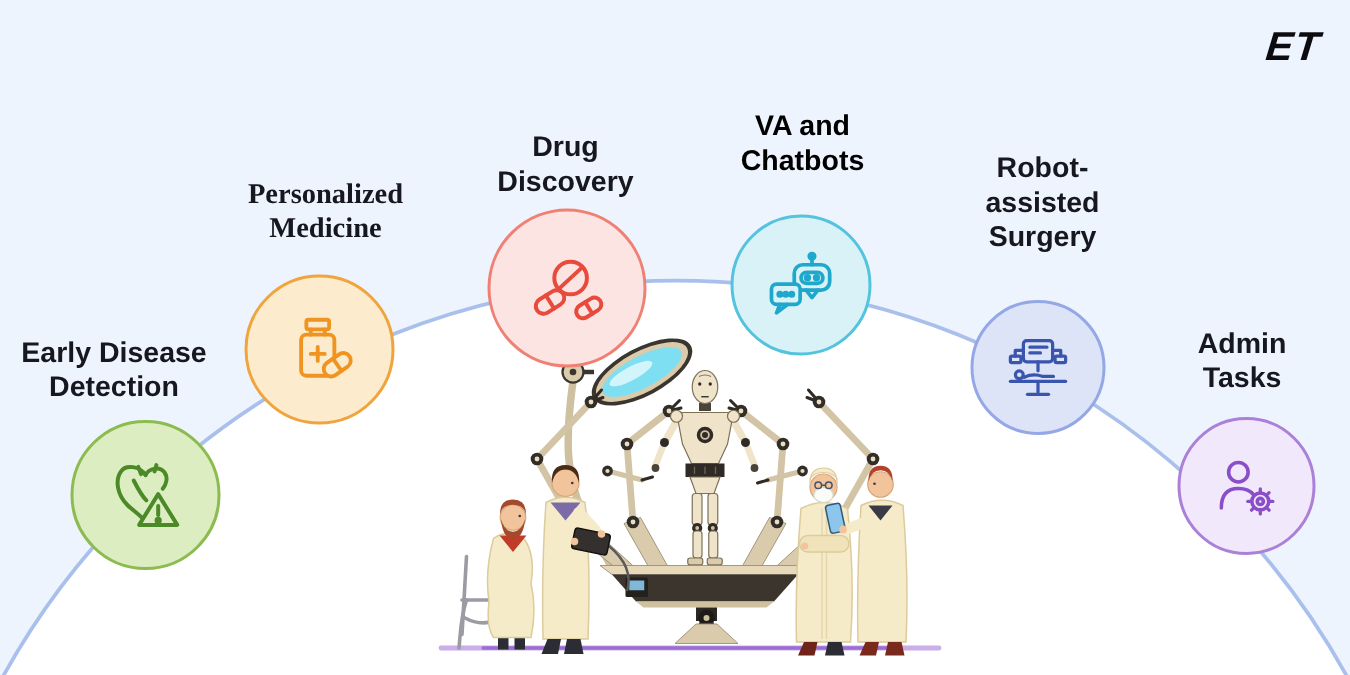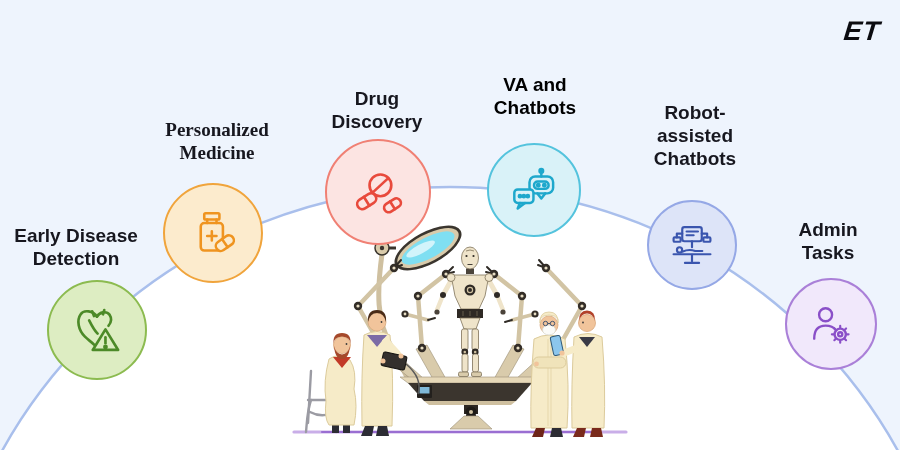--- a/index.html
+++ b/index.html
@@ -311,21 +311,21 @@
           <circle cx="15" cy="29.5" r="1" fill="#1ea8cc"></circle>
           <circle cx="18.5" cy="29.5" r="1" fill="#1ea8cc"></circle>
         </g>
       </svg>
     </div>
   </div>
 
   <div class="feature f4">
     <div class="feature-label" style="color: rgb(23, 23, 31);">Robot-
 assisted
-Chatbots</div>
+Surgery</div>
     <div class="feature-circle" style="background-color: rgb(221, 228, 248); border-color: rgb(149, 168, 230);">
       <svg class="cicon" viewBox="0 0 48 48">
         <g fill="none" stroke-width="2" stroke-linecap="round" stroke-linejoin="round" stroke="#3a55ae">
           <rect x="15" y="7.5" width="18" height="13" rx="2"></rect>
           <path d="M19 11.5 H29.5 M19 15 H25.5"></path>
           <path d="M15 13.5 H10 V17"></path>
             <rect x="7" y="17" width="6.5" height="4" rx="1"></rect>
           <path d="M33 13.5 H38 V17"></path>
             <rect x="34.5" y="17" width="6.5" height="4" rx="1"></rect>
           <path d="M24 20.5 V26"></path>

